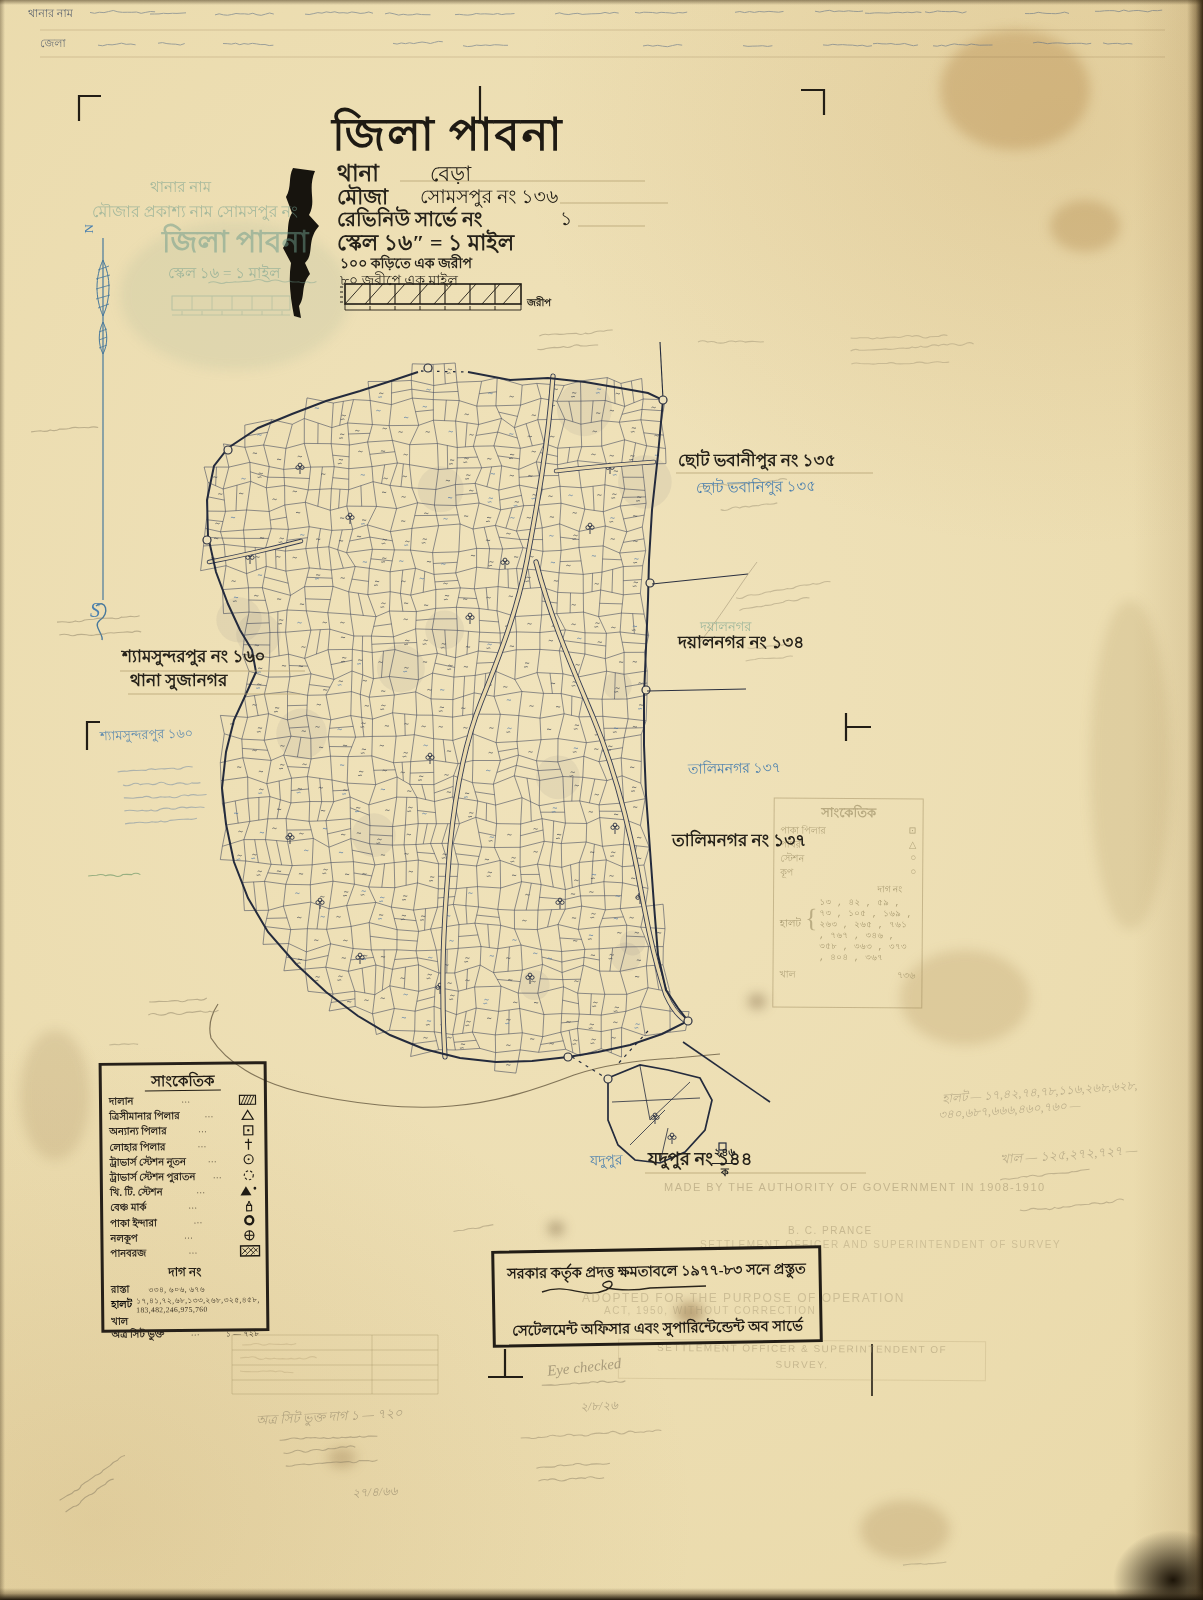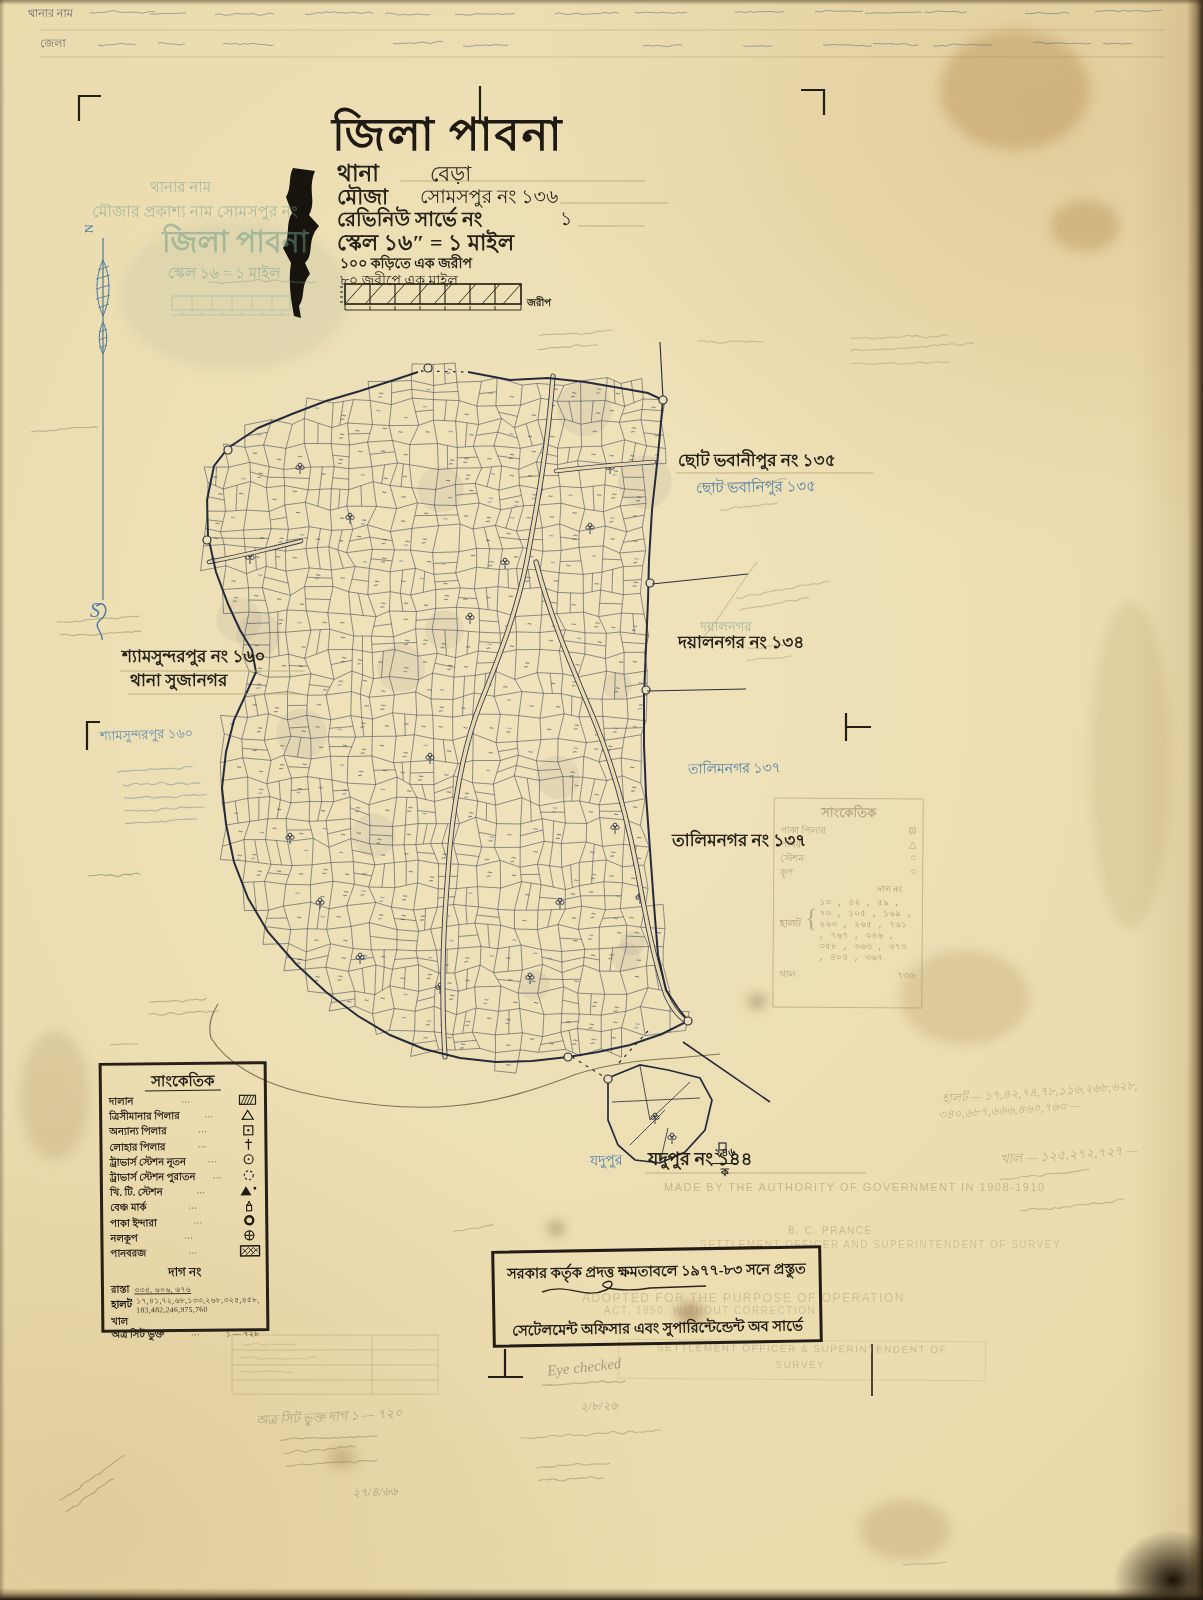--- a/index.html
+++ b/index.html
@@ -577,21 +577,21 @@
       <span class="lg-lab">পানবরজ</span>
       <span class="lg-dots">···</span>
       <span class="lg-sym"><svg width="21" height="13">
             <rect x="1" y="1.5" width="19" height="10" fill="none" stroke="#1f1b14" stroke-width="1.5"></rect>
             <path d="M2,10 L9,3 M6,11 L14,3 M11,11 L18,4 M3,4 L7,8 M9,3.5 L15,9.5 M14,3.5 L18,7.5" stroke="#1f1b14" stroke-width=".9"></path>
           </svg></span>
     </div>
     <div class="lg-dag">দাগ নং</div>
     <div class="lg-row" style="height:13px;">
       <span class="lg-lab">রাস্তা</span>
-      <span class="lg-num" style="margin-left:5px;text-decoration:underline;">৩৩৪, ৬০৬, ৬৭৬</span>
+      <span class="lg-num" style="margin-left:19px;">৩৩৪, ৬০৬, ৬৭৬</span>
     </div>
     <div style="display:flex;align-items:flex-start;">
       <span class="lg-lab">হালট</span>
       <span class="lg-num" style="margin-left:4px;white-space:normal;"><span>১৭,৪১,৭২,৬৮,১৩৩,২৬৮,৩২৫,৪৫৮,</span><br><span>183,482,246,975,760</span></span>
     </div>
     <div class="lg-row" style="height:13px;">
       <span class="lg-lab">খাল</span>
     </div>
     <div class="lg-row" style="height:14px;">
       <span class="lg-lab">অত্র সিট ভুক্ত</span>

